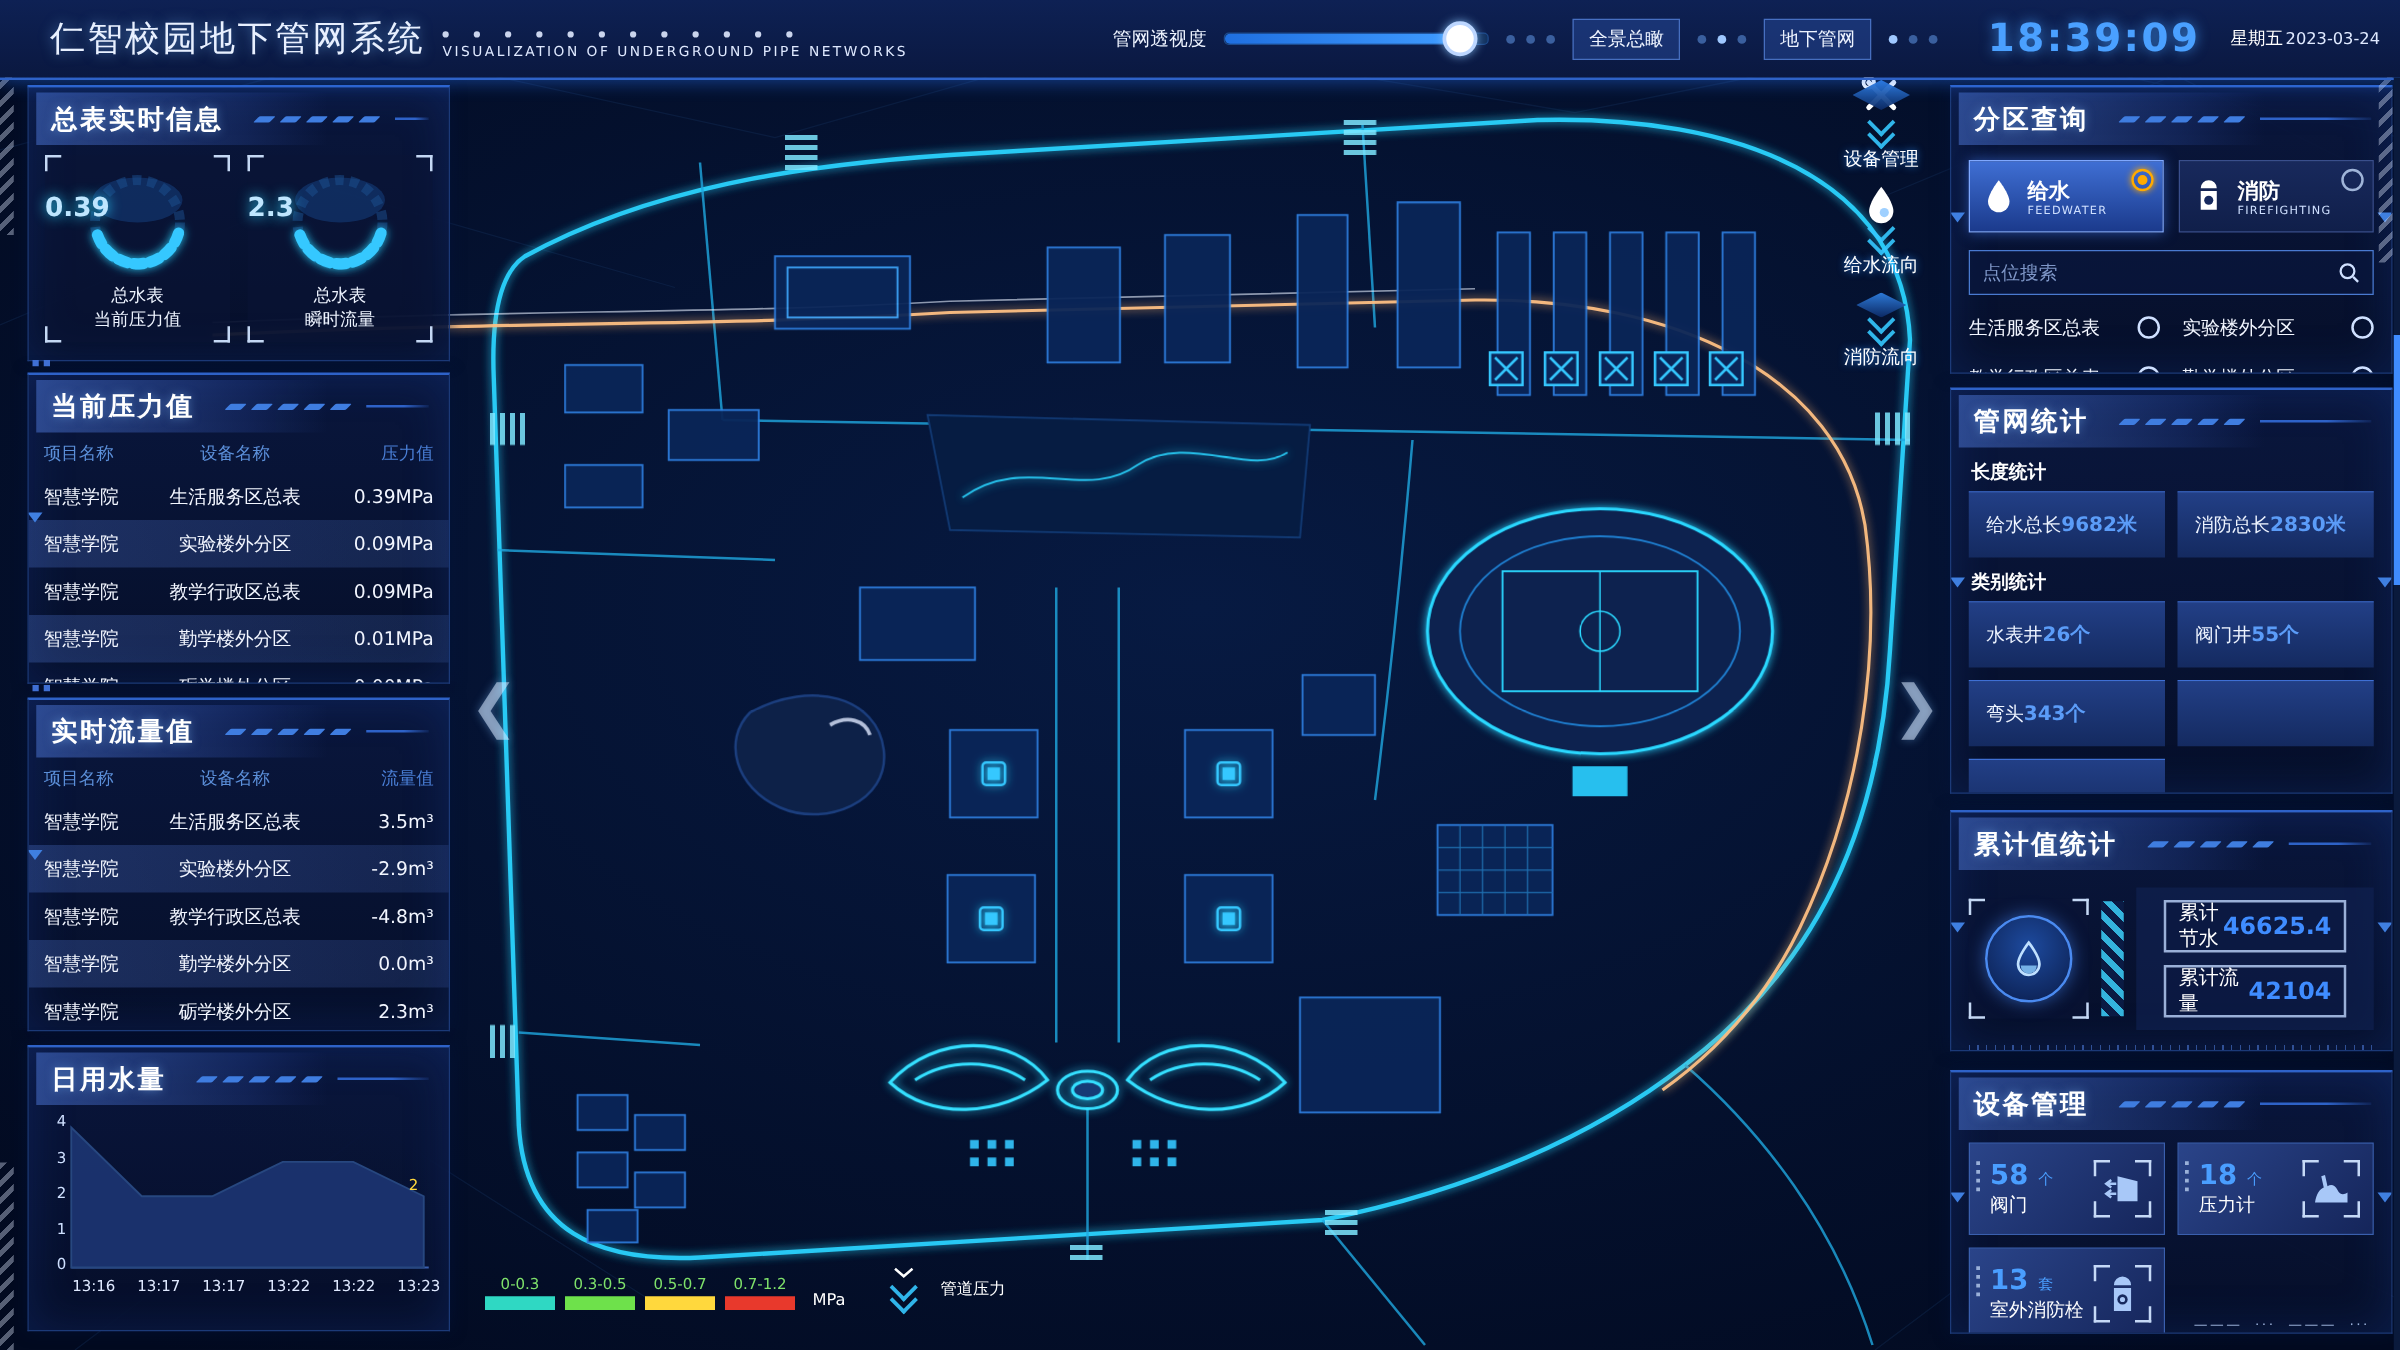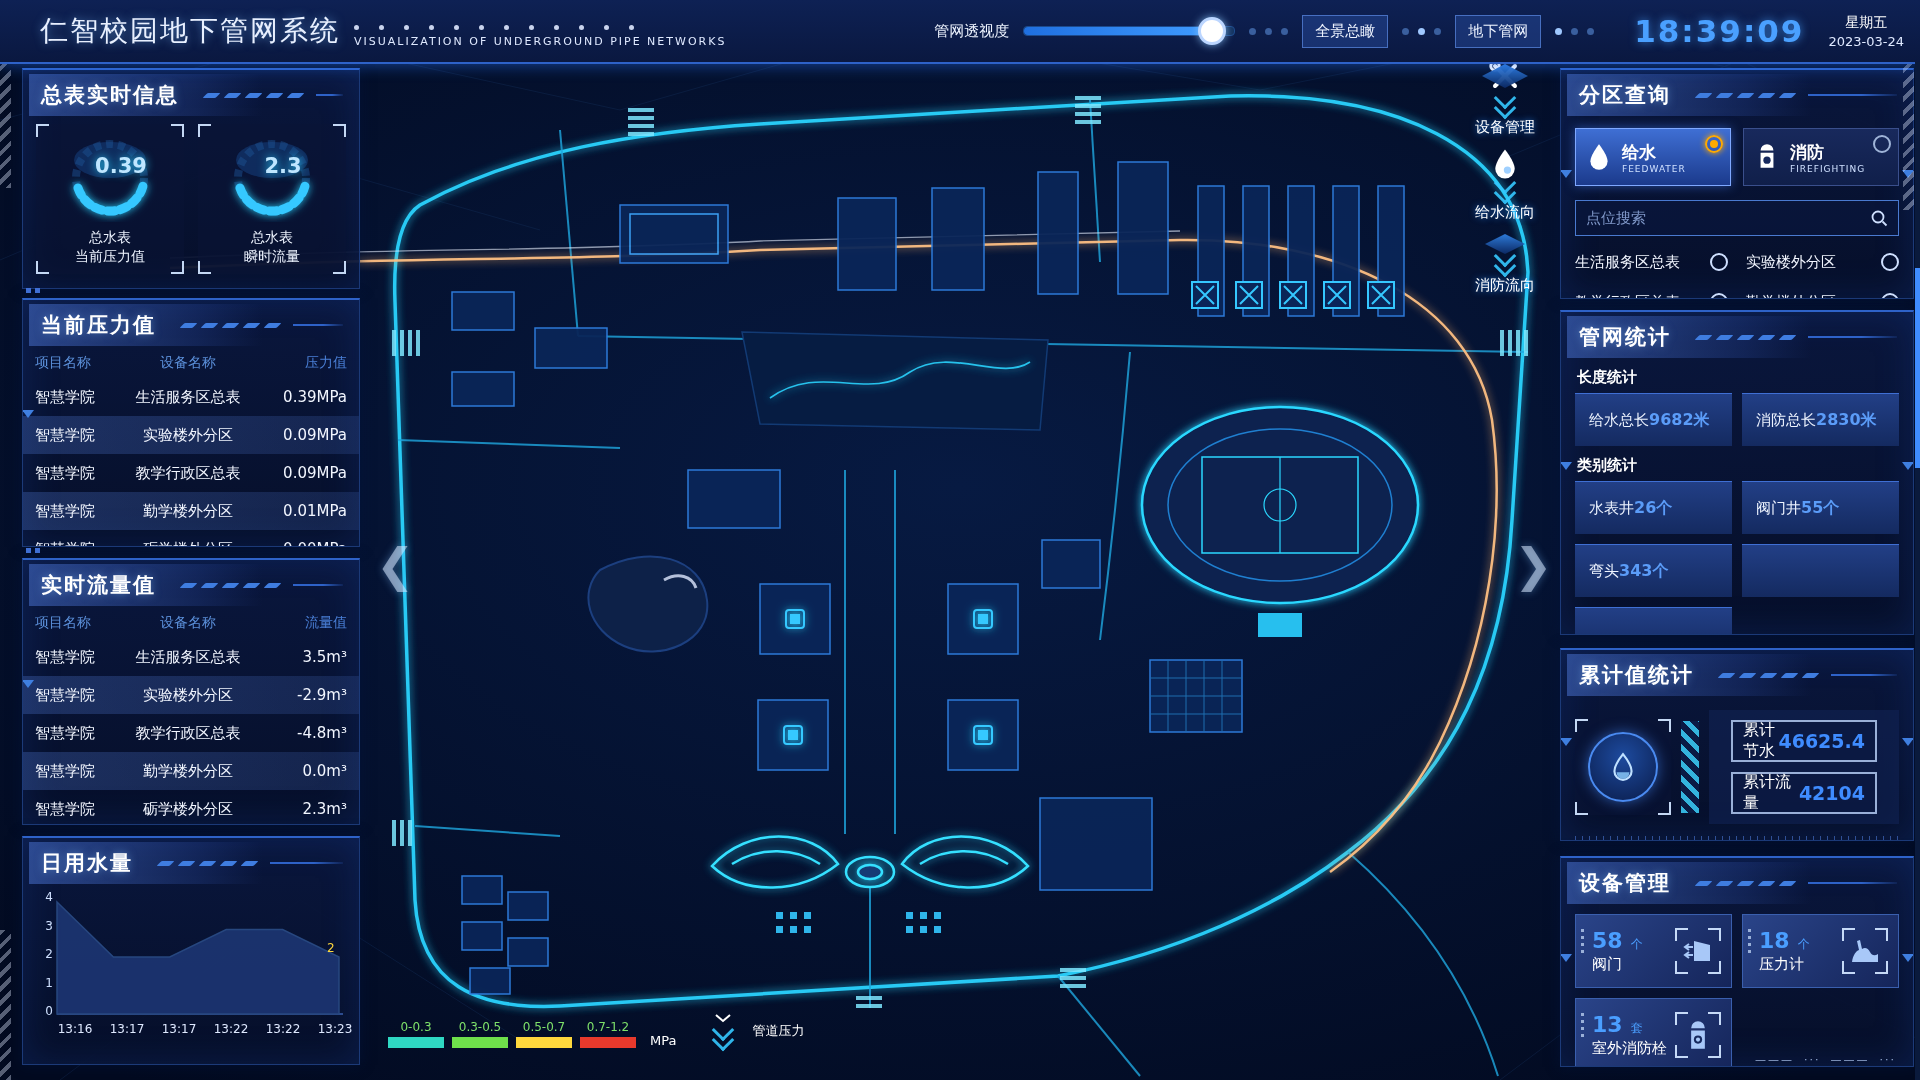--- a/index.html
+++ b/index.html
@@ -24,21 +24,21 @@
   .sld{position:relative;width:210px;height:8px;border-radius:4px;background:#12315f;border:1px solid #1d4a8c}
   .sld-fill{position:absolute;left:0;top:0;height:100%;width:88%;border-radius:4px;background:linear-gradient(90deg,#1f6fe0,#3f9bff)}
   .sld-knob{position:absolute;left:calc(88% - 11px);top:50%;transform:translateY(-50%);width:22px;height:22px;border-radius:50%;
     background:#fff;border:3px solid #bcd6ff;box-shadow:0 0 8px rgba(140,200,255,.8)}
   .dots3{display:flex;gap:9px;align-items:center}
   .dots3 i{width:7px;height:7px;border-radius:50%;background:#3a5f9e}
   .dots3 i.b{background:#9fc8ff}
   .hbtn{font-size:15px;color:#eef4ff;padding:6px 12px;background:rgba(45,85,175,.4);
     border:1px solid rgba(110,160,255,.55);cursor:pointer;white-space:nowrap}
   .clock{font-size:31px;font-weight:bold;color:#4aa0ff;letter-spacing:2px;text-shadow:0 0 10px rgba(70,160,255,.7);margin-left:26px}
-  .datewrap{display:flex;flex-direction:column;align-items:center;gap:2px;margin-left:10px}
+  .datewrap{display:flex;flex-direction:row;align-items:center;gap:2px;margin-left:10px}
   .wk{font-size:14px;color:#fff}
   .dt{font-size:13px;color:#dfe9ff}
   
   .panel{position:absolute;z-index:20;background:linear-gradient(180deg,rgba(10,23,62,.93),rgba(6,15,42,.93));
     border:1px solid #1c3a78;border-top:2px solid #2e62c8;box-shadow:inset 0 0 36px rgba(25,70,160,.28),0 0 12px rgba(0,20,60,.6);
     overflow:hidden}
   .phead{position:relative;height:42px;display:flex;align-items:center;margin:4px 6px 0 6px;
     background:linear-gradient(90deg,rgba(72,112,205,.55) 0%,rgba(40,70,150,.30) 52%,rgba(40,70,150,0) 72%)}
   .ptitle{font-size:21px;font-weight:bold;color:#fff;letter-spacing:2px;margin-left:12px;white-space:nowrap;
     text-shadow:0 0 8px rgba(130,190,255,.5)}
@@ -55,21 +55,21 @@
   .trow .c3{text-align:right}
   .trow.alt{background:linear-gradient(90deg,rgba(80,120,210,.30),rgba(80,120,210,.18))}
   
   .gauges{display:flex;justify-content:space-around;padding:8px 6px 0 6px}
   .gcard{position:relative;width:148px;height:150px;background:rgba(9,20,54,.5)}
   .cb{position:absolute;width:11px;height:11px;border:0 solid #cfe3ff;opacity:.95}
   .cb.tl{top:0;left:0;border-top-width:2px;border-left-width:2px}
   .cb.tr{top:0;right:0;border-top-width:2px;border-right-width:2px}
   .cb.bl{bottom:0;left:0;border-bottom-width:2px;border-left-width:2px}
   .cb.br{bottom:0;right:0;border-bottom-width:2px;border-right-width:2px}
-  .gauge-val{position:absolute;left:11px;top:30px;width:100%;text-align:center;font-size:21px;font-weight:bold;color:#bfe6ff;
+  .gauge-val{position:absolute;left:0;top:30px;width:100%;text-align:left;font-size:21px;font-weight:bold;color:#bfe6ff;
     text-shadow:0 0 10px #2ad4ff}
   .glabel{position:absolute;bottom:8px;width:100%;text-align:center;font-size:14px;color:#eef4ff;line-height:19px}
   
   .chart-wrap{position:relative;display:flex;padding:6px 8px 0 4px}
   .yaxis{display:flex;flex-direction:column;justify-content:space-between;height:128px;width:26px;text-align:right;
     font-size:12px;color:#cfe0ff;padding-top:0}
   .chart-area{position:relative;flex:1}
   .xaxis{display:flex;justify-content:space-between;padding:2px 2px 0 30px;font-size:12px;color:#dfe9ff}
   .xaxis span{width:44px;text-align:center}
   

